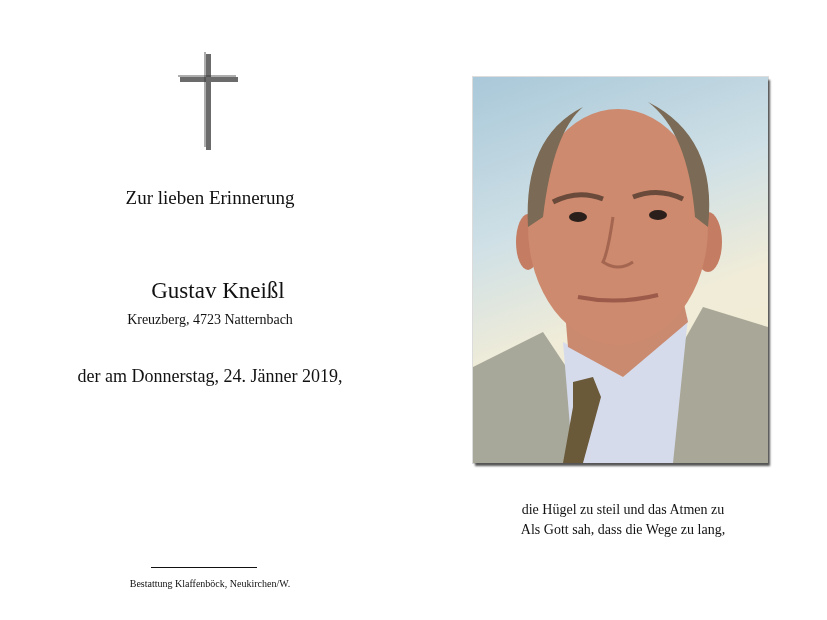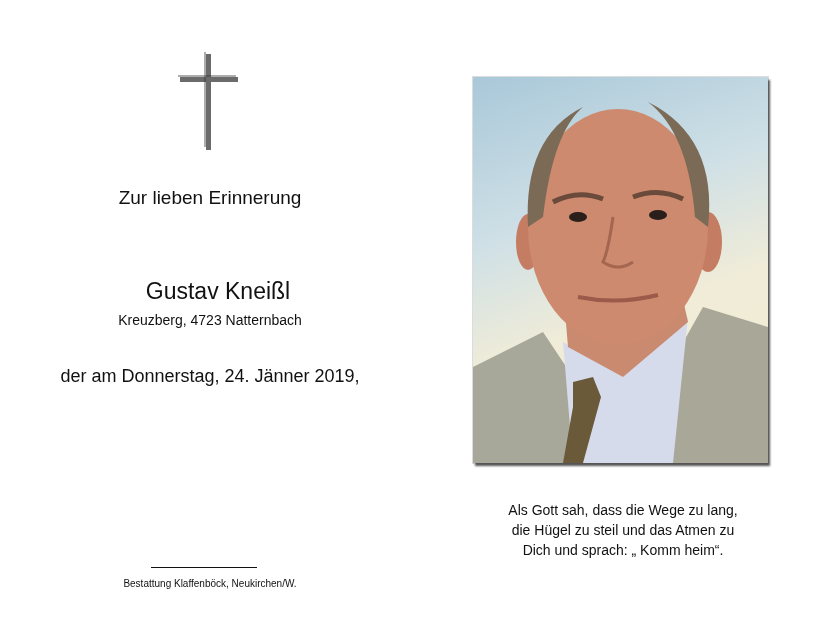--- a/index.html
+++ b/index.html
@@ -1,18 +1,18 @@
 <!DOCTYPE html>
 <html><head>
 <meta charset="utf-8">
 <style>
   html, body { margin:0; padding:0; }
   body { width:827px; height:620px; background:#ffffff; position:relative; overflow:hidden;
          font-family:"Liberation Sans", "DejaVu Sans", sans-serif; color:#111; }
-  .abs { position:absolute; }
+  .abs { position:absolute;font-family:Liberation Serif, serif; }
   .center { text-align:center; }
   .cross { left:178px; top:52px; width:62px; height:100px; }
   .heading { left:60px; width:300px; top:185px; font-size:19px; line-height:26px; }
   .name { left:68px; width:300px; top:275px; font-size:23px; line-height:32px; }
   .address { left:60px; width:300px; top:311px; font-size:14px; line-height:18px; }
   .death { left:20px; width:380px; top:364px; font-size:18px; line-height:24px; }
   .rule { left:151px; top:567px; width:106px; height:1px; background:#111; }
   .undertaker { left:60px; width:300px; top:576px; font-size:10px; line-height:16px; }
   .photo-frame { left:473px; top:77px; width:295px; height:386px;
                  box-shadow: 2px 3px 2px #555, 0 0 0 1px #ddd; overflow:hidden; }
@@ -72,16 +72,15 @@
       <ellipse cx="105" cy="140" rx="9" ry="5" fill="#2a1f1a"></ellipse>
       <ellipse cx="185" cy="138" rx="9" ry="5" fill="#2a1f1a"></ellipse>
 
       <path d="M140 140 Q135 175 130 185 Q145 195 160 185" stroke="#a46650" stroke-width="3" fill="none"></path>
       <path d="M105 220 Q145 228 185 218" stroke="#9b5a4a" stroke-width="4" fill="none"></path>
     </svg>
   </div>
 </div>
 
 <div class="abs center poem">
+  <div>die Hügel zu steil und das Atmen zu</div>
   <div>Als Gott sah, dass die Wege zu lang,</div>
-  <div>die Hügel zu steil und das Atmen zu</div>
-  <div>Dich und sprach: „ Komm heim“.</div>
 </div>
 
 </body></html>

